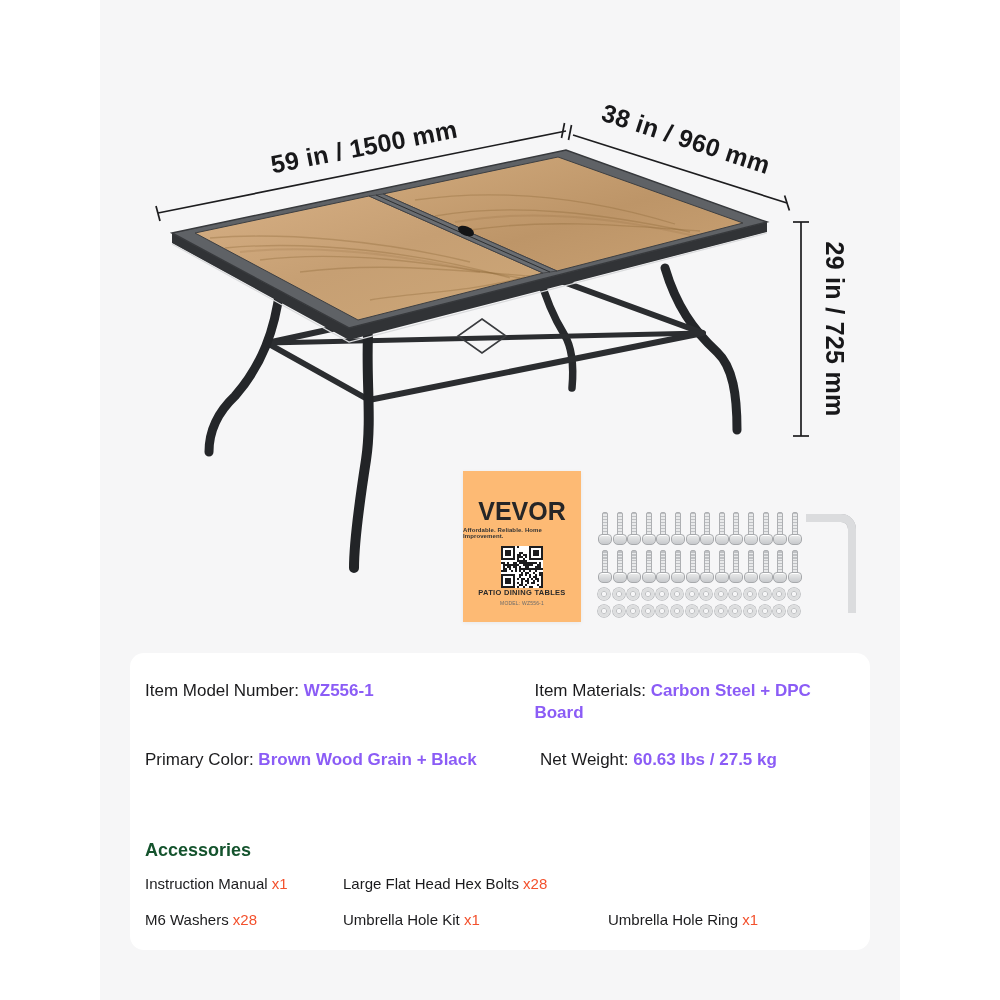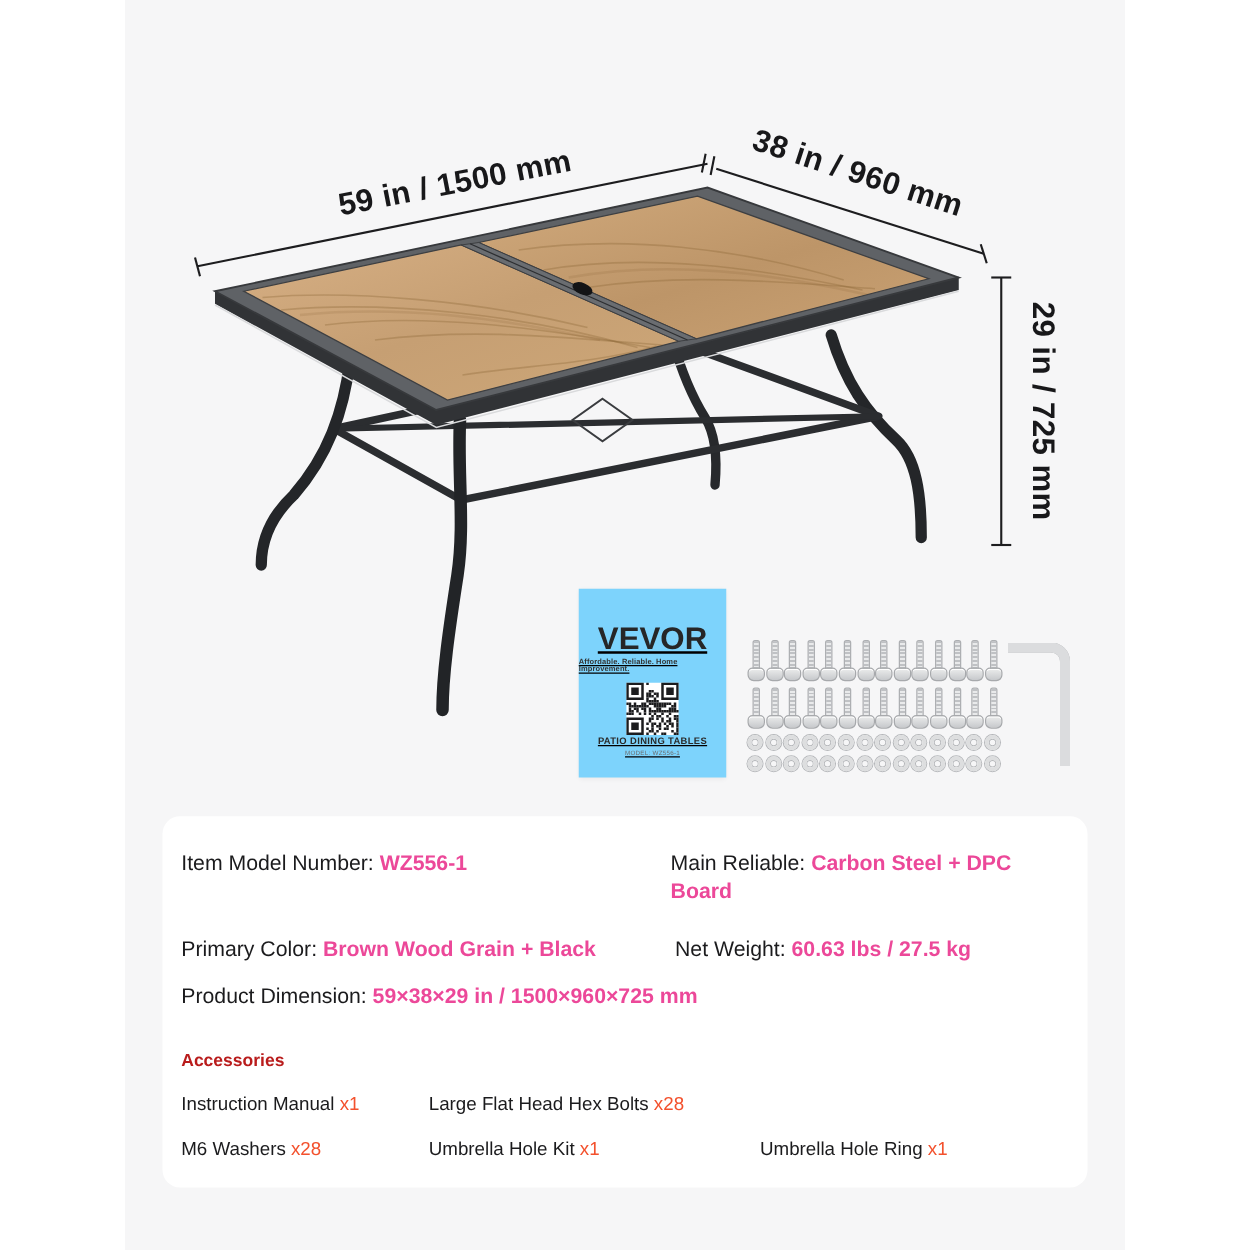--- a/index.html
+++ b/index.html
@@ -8,22 +8,22 @@
   .stage { position:absolute; left:100px; top:0; width:800px; height:1000px; background:#f6f6f7; }
   .art { position:absolute; left:0; top:0; width:1000px; height:1000px; pointer-events:none; }
 
   .dim-label { position:absolute; white-space:nowrap; font-size:25px; font-weight:700;
                color:#18181a; letter-spacing:.3px; transform-origin:center; }
   .dim-length { left:364px; top:147px; transform:translate(-50%,-50%) rotate(-11deg); }
   .dim-width  { left:686px; top:139px; transform:translate(-50%,-50%) rotate(18deg); }
   .dim-height { left:834px; top:329px; transform:translate(-50%,-50%) rotate(90deg); }
 
   
-  .manual { position:absolute; left:463px; top:471px; width:118px; height:151px; background:#7dd3fc;
-            box-shadow:0 1px 4px rgba(0,0,0,.06); display:flex; flex-direction:column; align-items:center;text-decoration:underline; }
+  .manual { position:absolute; left:463px; top:471px; width:118px; height:151px; background:#fdba74;
+            box-shadow:0 1px 4px rgba(0,0,0,.06); display:flex; flex-direction:column; align-items:center; }
   .manual .brand { margin-top:28px; font-size:25px; font-weight:800; letter-spacing:0; color:#262627; line-height:1; }
   .manual .tagline { margin-top:3px; font-size:6px; font-weight:700; color:#333; letter-spacing:.1px; }
   .manual .qr { margin-top:7px; width:42px; height:42px; }
   .manual .pline { margin-top:0; font-size:7.5px; font-weight:700; color:#2a2a2a; letter-spacing:.3px; }
   .manual .mline { margin-top:3px; font-size:5px; color:#6a6a6a; letter-spacing:.2px; }
 
   
   .bolt-row, .washer-row { position:absolute; display:flex; gap:2.6px; }
   .bolt { position:relative; width:12px; height:33px; flex:0 0 12px; }
   .bolt::before { content:""; position:absolute; left:4px; top:0; width:4px; height:25px;
@@ -38,22 +38,22 @@
     border-top:8.5px solid #dbdcde; border-right:8.5px solid #dbdcde;
     border-top-right-radius:15px; filter:drop-shadow(0 0 0.6px #a8aaad); }
 
   
   .panel { position:absolute; left:130px; top:653px; width:740px; height:297px;
            background:#fff; border-radius:14px; }
   .spec-row { position:absolute; left:15px; right:10px; display:flex; font-size:17px;
               color:#1b1b1d; line-height:22px; }
   .spec-row .cl { width:395px; }
   .r1{top:27px} .r2{top:62px} .r3{top:96px} .r4{top:133px}
-  .val { color:#ec4899; font-weight:700; }
-  .acc-title { position:absolute; left:15px; top:187px; font-size:14px; font-weight:700; color:#b91c1c; }
+  .val { color:#8b5cf6; font-weight:700; }
+  .acc-title { position:absolute; left:15px; top:187px; font-size:18px; font-weight:700; color:#14532d; }
   .acc-row { position:absolute; left:15px; right:6px; display:flex; font-size:15px;
              color:#1b1b1d; line-height:22px; }
   .a1{top:220px} .a2{top:256px}
   .acc-row .c1 { width:198px; } .acc-row .c2 { width:265px; } .acc-row .c3 { flex:1; }
   .qty { color:#f3512d; }
 </style>
 </head>
 <body>
 
 <div class="stage"></div>
@@ -344,28 +344,25 @@
     <span class="washer"></span>
     <span class="washer"></span>
     <span class="washer"></span>
     <span class="washer"></span>
   </div>
 <div class="wrench"></div>
 
 <div class="panel">
   <div class="spec-row r1">
     <div class="cl"><span>Item Model Number: </span><span class="val">WZ556-1</span></div>
-    <div class="cr"><span>Main Reliable: </span><span class="val">Carbon Steel + DPC Board</span></div>
+    <div class="cr"><span>Item Materials: </span><span class="val">Carbon Steel + DPC Board</span></div>
   </div>
   <div class="spec-row r3">
     <div class="cl"><span>Primary Color: </span><span class="val">Brown Wood Grain + Black</span></div>
     <div class="cr"><span>Net Weight: </span><span class="val">60.63 lbs / 27.5 kg</span></div>
-  </div>
-  <div class="spec-row r4">
-    <div class="cl" style="width:auto;"><span>Product Dimension: </span><span class="val">59×38×29 in / 1500×960×725 mm</span></div>
   </div>
 
   <div class="acc-title">Accessories</div>
   <div class="acc-row a1">
     <div class="c1"><span>Instruction Manual </span><span class="qty">x1</span></div>
     <div class="c2"><span>Large Flat Head Hex Bolts </span><span class="qty">x28</span></div>
   </div>
   <div class="acc-row a2">
     <div class="c1"><span>M6 Washers </span><span class="qty">x28</span></div>
     <div class="c2"><span>Umbrella Hole Kit </span><span class="qty">x1</span></div>

